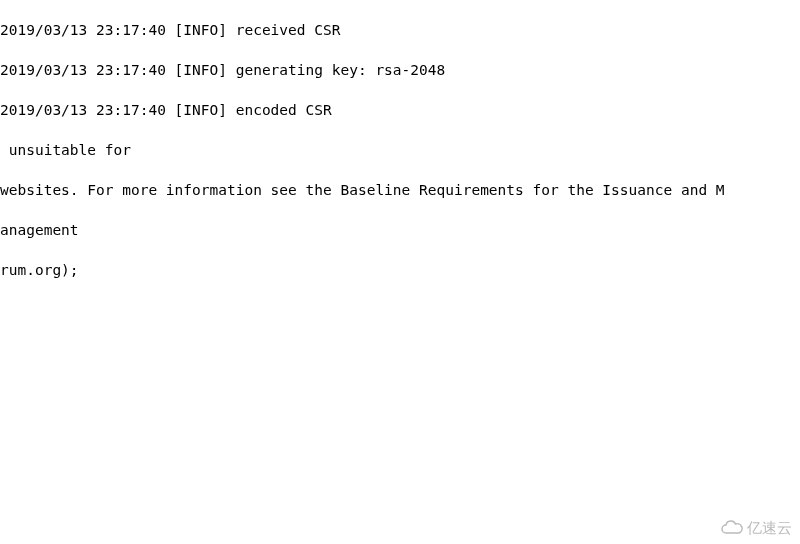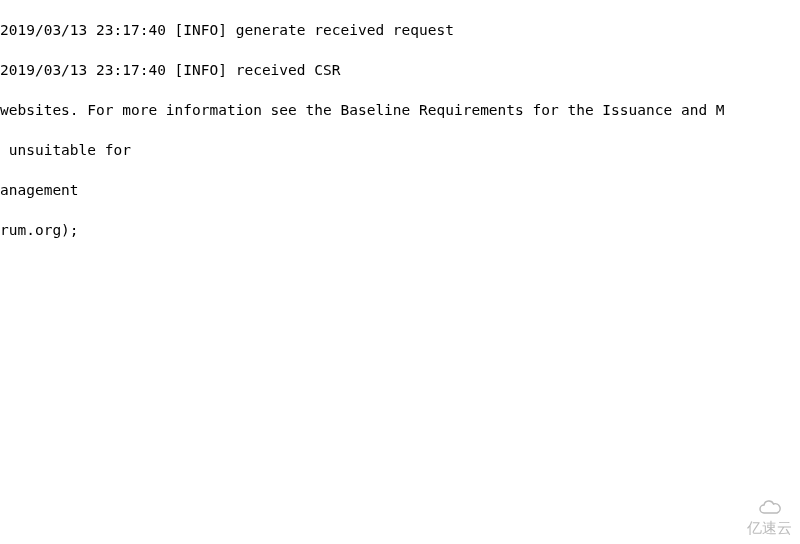--- a/index.html
+++ b/index.html
@@ -24,32 +24,32 @@
   .logo {
     position: absolute;
     right: 8px;
     bottom: 6px;
     font-size: 15px;
     color: #bbbbbb;
     font-family: "Arial", sans-serif;
     display: flex;
     align-items: center;
     gap: 2px;
-    flex-direction: column;
   }
   .logo svg { display: block; }
 </style>
 </head>
 <body>
 
 <div class="terminal">
-<div class="line">2019/03/13 23:17:40 [INFO] generate received request</div>
 <div class="line">2019/03/13 23:17:40 [INFO] received CSR</div>
+<div class="line">2019/03/13 23:17:40 [INFO] generating key: rsa-2048</div>
+<div class="line">2019/03/13 23:17:40 [INFO] encoded CSR</div>
+<div class="line"> unsuitable for</div>
 <div class="line">websites. For more information see the Baseline Requirements for the Issuance and M</div>
-<div class="line"> unsuitable for</div>
 <div class="line">anagement</div>
 <div class="line">rum.org);</div>
 
 
 
 
 
 </div>
 
 <div class="logo">

